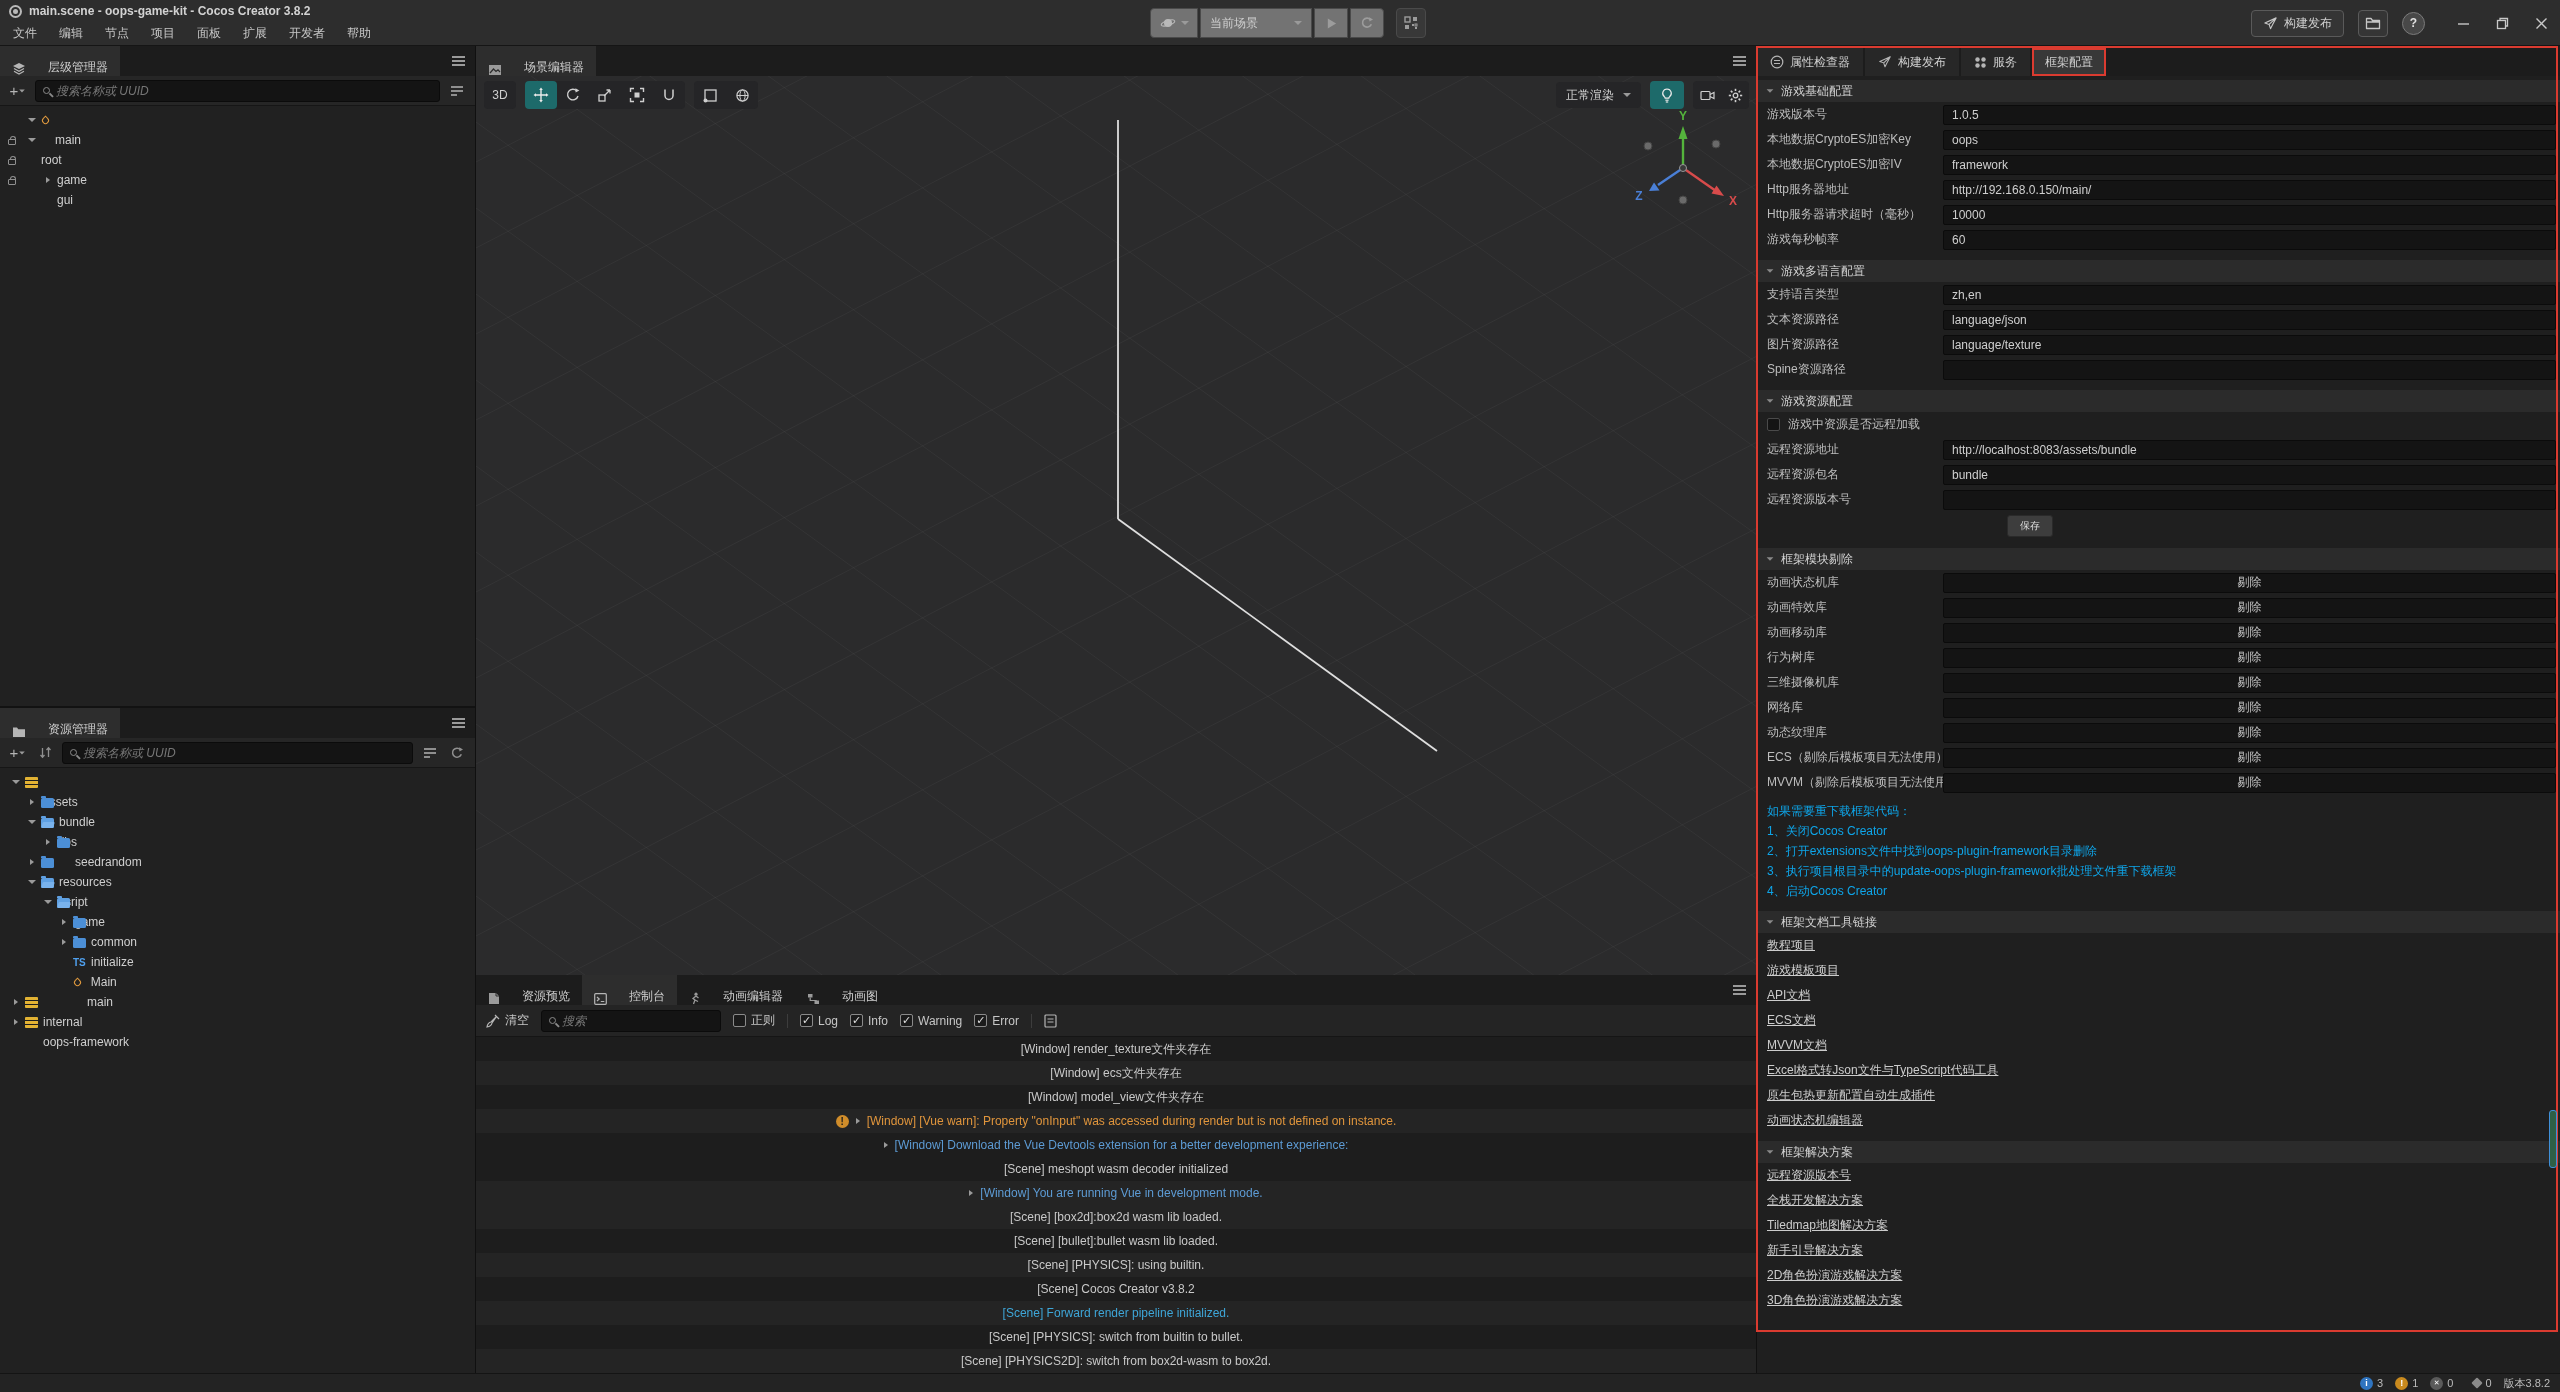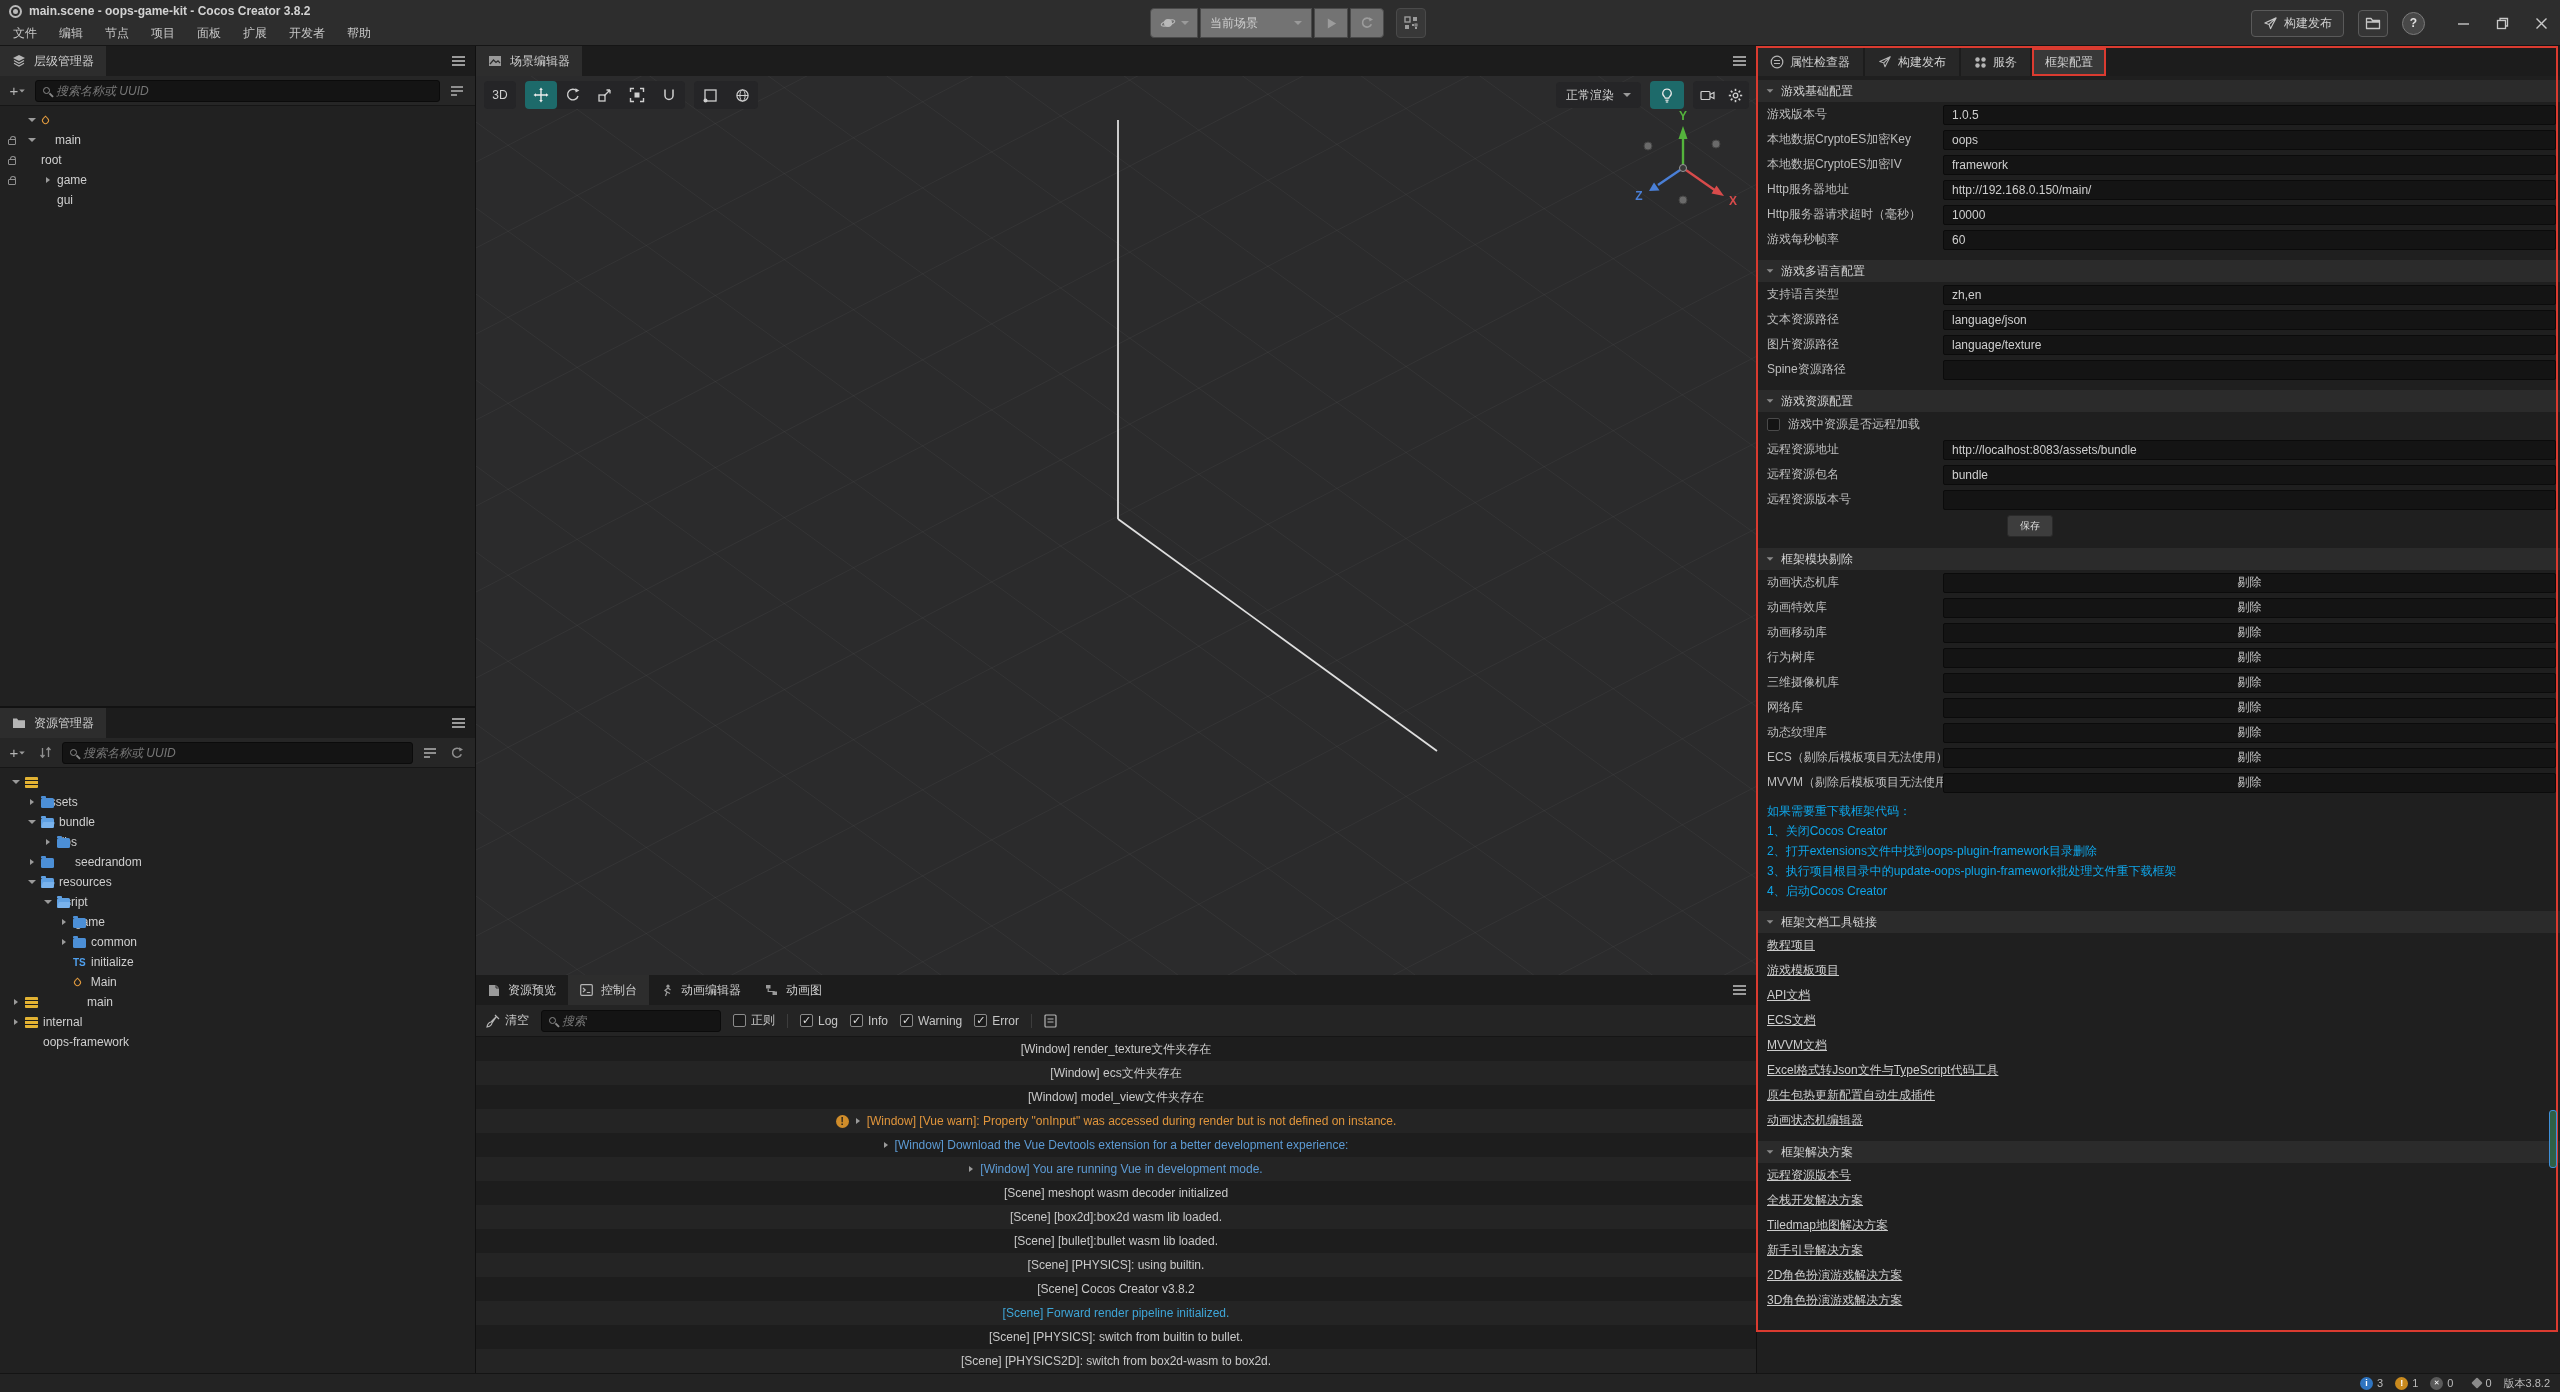--- a/index.html
+++ b/index.html
@@ -30,21 +30,21 @@
   .tri.down { border-left:4px solid transparent; border-right:4px solid transparent; border-top:4.5px solid #9a9a9a; border-bottom:0; }
   .tri.dim { opacity:.85; }
   .header-right { position:absolute; right:12px; top:0; height:46px; display:flex; align-items:center; gap:14px; }
   .build-btn { height:27px; border:1px solid #5a5a5a; border-radius:4px; background:#353535; display:flex; align-items:center; gap:6px; padding:0 11px; color:#cfcfcf; }
   .sq-btn { width:30px; height:27px; border:1px solid #5a5a5a; border-radius:4px; background:#353535; display:flex; align-items:center; justify-content:center; }
   .help-btn { width:23px; height:23px; border-radius:50%; background:#484848; border:1px solid #7a7a7a; color:#e0e0e0; font-weight:700; font-size:12px; display:flex; align-items:center; justify-content:center; }
   .win-ctl { display:flex; align-items:center; gap:26px; margin-left:18px; }
 
   
   .tabbar { height:30px; background:#1c1c1c; display:flex; align-items:flex-end; }
-  .tab { height:30px; display:flex; align-items:center; gap:8px; padding:0 12px; color:#cfcfcf; background:transparent; }
+  .tab { height:30px; display:flex; align-items:flex-end; gap:22px; padding:0 12px; color:#cfcfcf; background:transparent; }
   .tab.active { background:#2d2d2d; }
   .tabbar .bar-menu { margin-left:auto; margin-right:10px; align-self:center; }
   .i-menu { width:13px; height:2px; background:#9a9a9a; box-shadow:0 -4px 0 #9a9a9a, 0 4px 0 #9a9a9a; }
   .p-toolbar { height:30px; background:#262626; display:flex; align-items:center; gap:7px; padding:0 8px; border-bottom:1px solid #161616; }
   .tool-ic { width:20px; height:20px; display:flex; align-items:center; justify-content:center; }
   .i-plus { color:#b5b5b5; font-size:15px; line-height:14px; }
   .i-plus::before { content:"+"; }
   .searchbox { flex:1; height:22px; background:#141414; border:1px solid #0b0b0b; border-radius:3px; display:flex; align-items:center; gap:6px; padding:0 7px; }
   .i-search { width:7px; height:7px; border:1.5px solid #8a8a8a; border-radius:50%; position:relative; flex:none; }
   .i-search::after { content:""; position:absolute; width:4.5px; height:1.5px; background:#8a8a8a; transform:rotate(45deg); right:-4px; bottom:-2px; }
@@ -675,26 +675,26 @@
           </div>
           <div class="log-row even">
             <i class="log-badge">!</i>
             <i class="tri"></i>
             <span class="log-text t-warn">[Window] [Vue warn]: Property "onInput" was accessed during render but is not defined on instance.</span>
           </div>
           <div class="log-row odd">
             <i class="tri"></i>
             <span class="log-text t-info">[Window] Download the Vue Devtools extension for a better development experience:</span>
           </div>
+          <div class="log-row odd">
+            <span class="log-text t-log">[Scene] meshopt wasm decoder initialized</span>
+          </div>
           <div class="log-row even">
             <i class="tri"></i>
             <span class="log-text t-info">[Window] You are running Vue in development mode.</span>
-          </div>
-          <div class="log-row odd">
-            <span class="log-text t-log">[Scene] meshopt wasm decoder initialized</span>
           </div>
           <div class="log-row even">
             <span class="log-text t-log">[Scene] [box2d]:box2d wasm lib loaded.</span>
           </div>
           <div class="log-row odd">
             <span class="log-text t-log">[Scene] [bullet]:bullet wasm lib loaded.</span>
           </div>
           <div class="log-row even">
             <span class="log-text t-log">[Scene] [PHYSICS]: using builtin.</span>
           </div>

